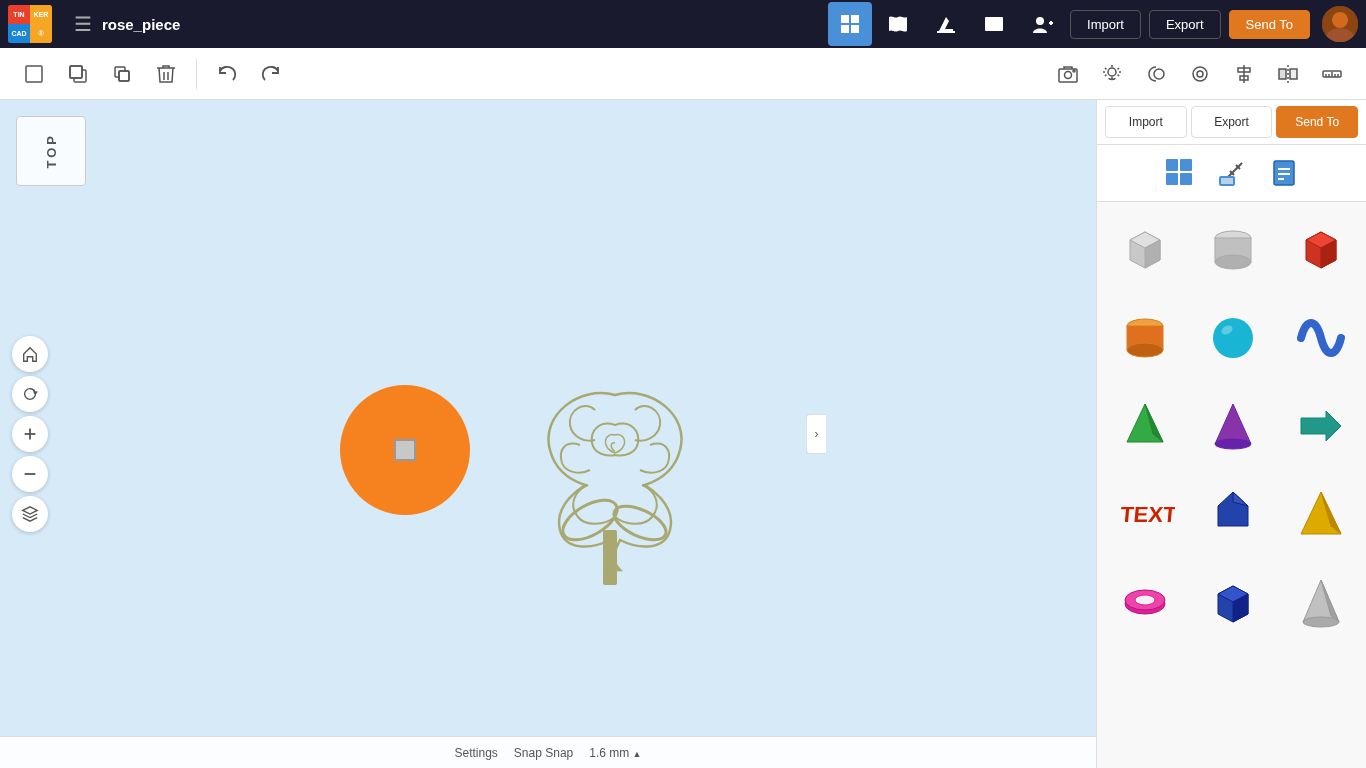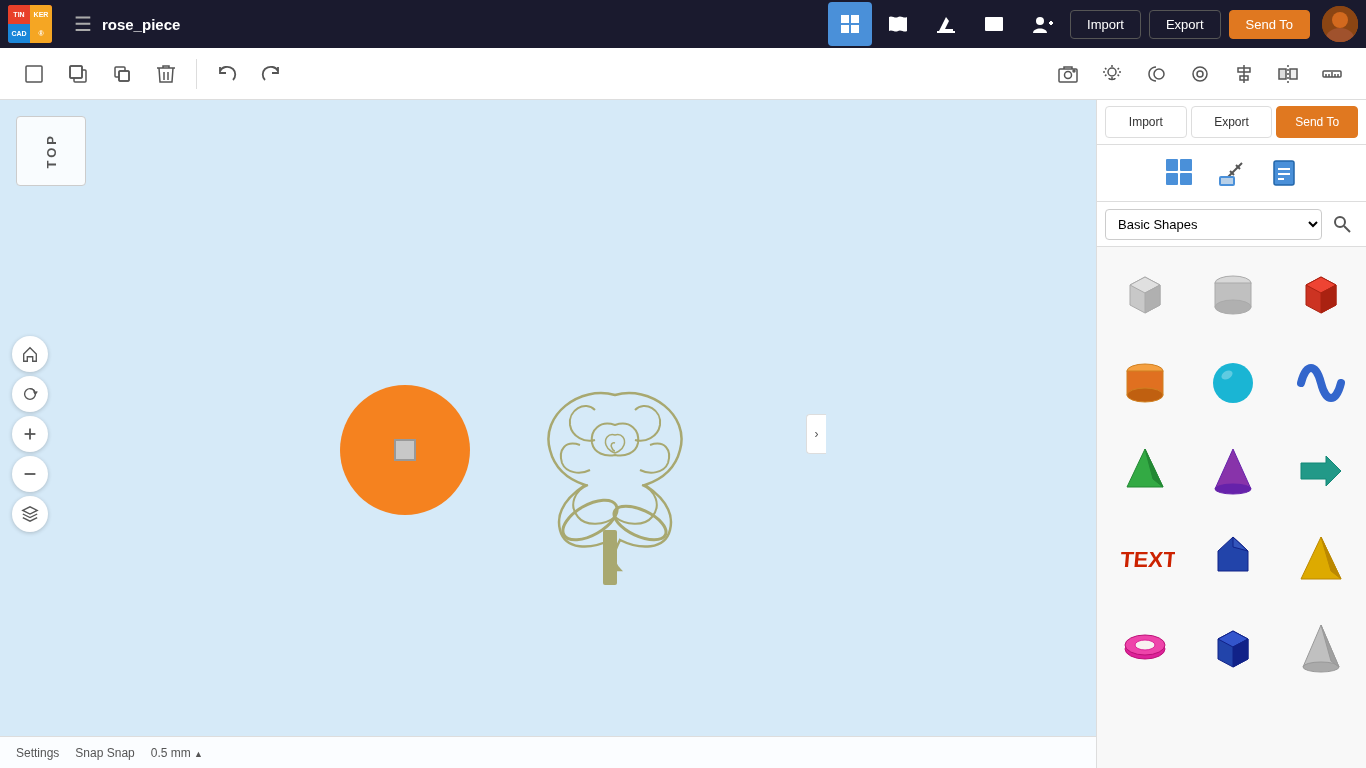--- a/index.html
+++ b/index.html
@@ -163,21 +163,21 @@
     #status-bar {
       position: absolute;
       bottom: 0;
       left: 0;
       right: 0;
       height: 32px;
       background: rgba(255,255,255,0.9);
       border-top: 1px solid #ddd;
       display: flex;
       align-items: center;
-      justify-content: flex-start;
+      justify-content: center;
       padding: 14px 16px;
       gap: 16px;
       font-size: 12px;
       color: #555;
     }
 
     
     #objects-layer {
       position: absolute;
       top: 0; left: 0; right: 0; bottom: 0;
@@ -563,21 +563,21 @@
           <path d="M95 55 C85 45 68 55 70 70 C72 82 85 88 95 85" fill="none" stroke="#a8a870" stroke-width="2"></path>
           <path d="M135 55 C145 45 162 55 160 70 C158 82 145 88 135 85" fill="none" stroke="#a8a870" stroke-width="2"></path>
         </svg>
       </div>
     </div>
 
     <div id="status-bar">
       <span style="cursor:pointer;">Settings</span>
       <span>Snap Snap</span>
       <span style="cursor:pointer;">
-        <span>0.5 mm</span>
+        <span>1.6 mm</span>
         <span style="font-size:9px;">▲</span>
       </span>
     </div>
 
     <div id="sidebar-chevron">›</div>
   </div>
 
   <div id="right-sidebar">
 
     <div id="sidebar-actions" style="display:flex; padding:6px 8px; background:white; border-bottom:1px solid #ddd; gap:4px;">
@@ -607,34 +607,20 @@
       <div class="shape-icon-btn">
         <svg width="32" height="32" viewBox="0 0 32 32" fill="none">
           <rect x="6" y="4" width="20" height="24" rx="2" fill="#4a90d9" stroke="#2266aa" stroke-width="1.5"></rect>
           <line x1="10" y1="12" x2="22" y2="12" stroke="white" stroke-width="2"></line>
           <line x1="10" y1="17" x2="22" y2="17" stroke="white" stroke-width="2"></line>
           <line x1="10" y1="22" x2="16" y2="22" stroke="white" stroke-width="2"></line>
         </svg>
       </div>
     </div>
 
-    <div id="shapes-dropdown-bar" style="display:flex; align-items:center; padding:6px 8px; background:white; border-bottom:1px solid #ddd; gap:4px;">
-      <select id="shapes-select" style="flex:1; padding:6px 8px; border:1px solid #ccc; border-radius:4px; font-size:13px; background:white; cursor:pointer;">
-        <option>Basic Shapes</option>
-        <option>Featured</option>
-        <option>Text &amp; Numbers</option>
-        <option>Connectors</option>
-      </select>
-      <div class="search-icon-btn">
-        <svg width="20" height="20" viewBox="0 0 20 20" fill="none" stroke="#555" stroke-width="2">
-            <circle cx="8" cy="8" r="5"></circle>
-            <line x1="12" y1="12" x2="18" y2="18"></line>
-          </svg>
-      </div>
-    </div>
 
     <div id="shapes-grid">
 
       <div class="shape-item">
         <svg width="60" height="60" viewBox="0 0 60 60">
           <polygon points="15,40 15,20 30,12 45,20 45,40 30,48" fill="#c8c8c8" stroke="#aaa" stroke-width="1"></polygon>
           <polygon points="15,20 30,12 45,20 30,28" fill="#e0e0e0" stroke="#aaa" stroke-width="1"></polygon>
           <polygon points="45,20 45,40 30,48 30,28" fill="#b0b0b0" stroke="#aaa" stroke-width="1"></polygon>
         </svg>
       </div>

